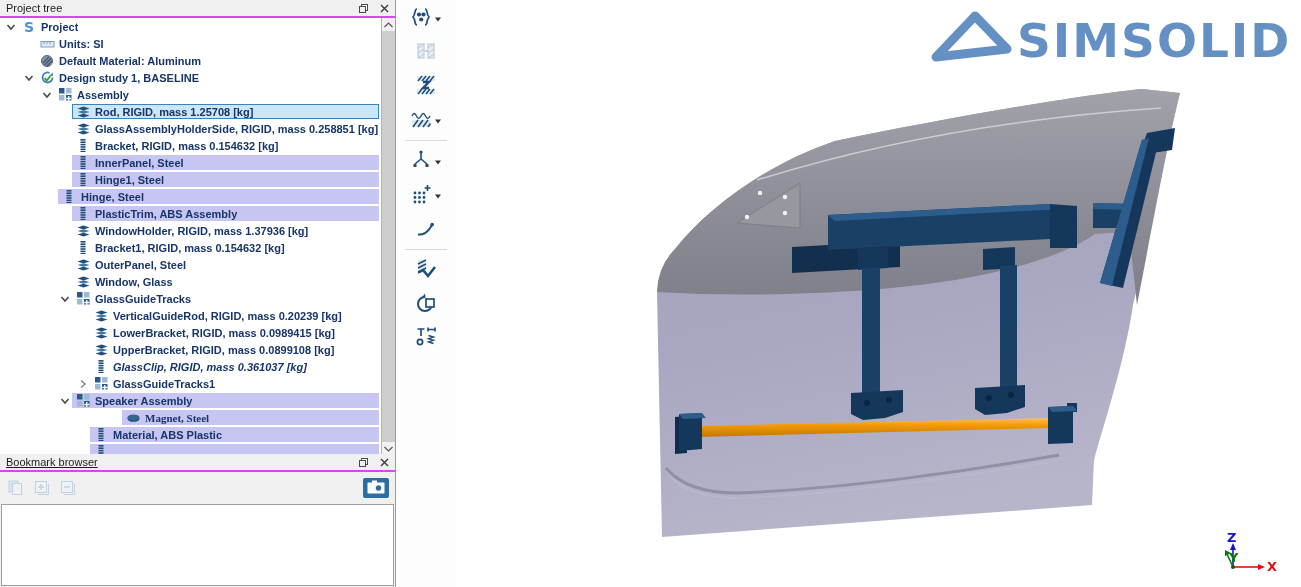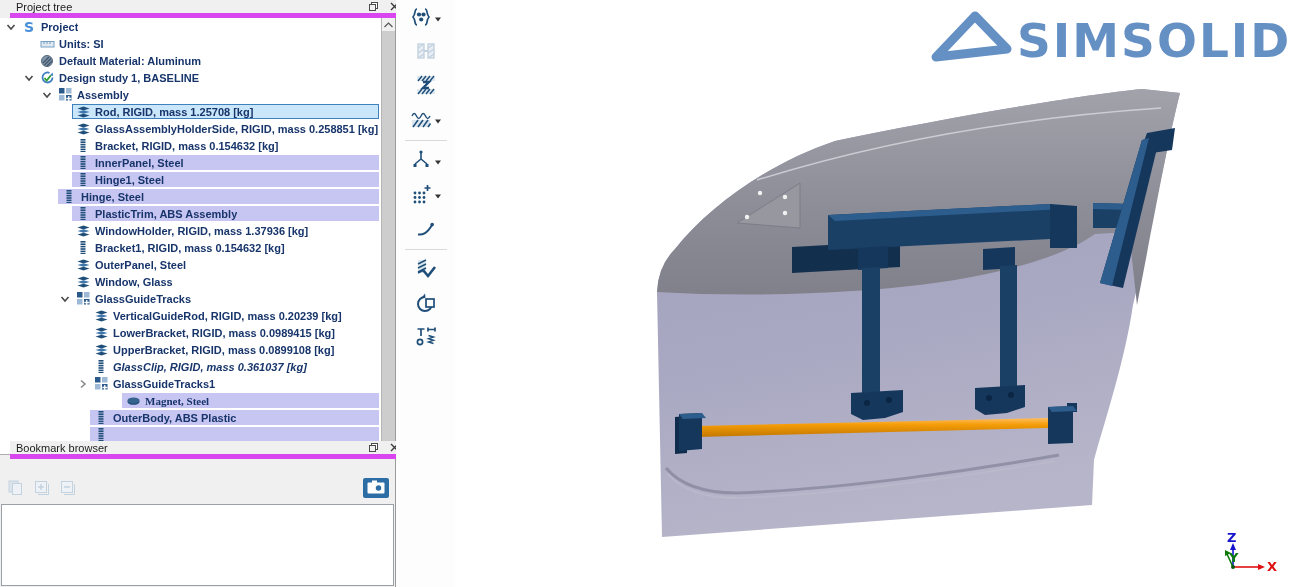--- a/index.html
+++ b/index.html
@@ -6,21 +6,21 @@
   html,body { width:1301px; height:587px; overflow:hidden; background:#fff;
     font-family:"Liberation Sans", sans-serif; }
   #app { position:relative; width:1301px; height:587px; background:#fff; }
 
   
   .left-panel { position:absolute; left:0; top:0; width:396px; height:587px;
     background:#f0f0f0; border-right:1px solid #9b9b9b; }
   .dock-title { position:absolute; left:0; width:395px; height:18px;
     display:flex; align-items:center; justify-content:space-between;
     padding:0 4px 0 6px; font-size:11px; color:#1c1c1c;
-    background:#f0f0f0; border-bottom:5px solid #d946ef;margin-left:10px; }
+    background:#f0f0f0; border-bottom:2px solid #d946ef; }
   .dock-title .t-btns { display:flex; align-items:center; gap:7px; }
   .t-btn { display:inline-flex; align-items:center; justify-content:center;
     width:14px; height:14px; cursor:default; }
 
   .tree-wrap { position:absolute; left:0; top:18px; width:395px; height:437px;
     background:#fff; overflow:hidden; border-bottom:1px solid #adadad; }
   .tree-row { position:relative; height:17px; display:flex; align-items:center;
     font-size:11px; font-weight:700; color:var(--tree_text,#17356b); white-space:nowrap; }
   .chev { width:14px; flex:0 0 14px; display:inline-flex; align-items:center; justify-content:center; }
   .row-body { flex:1 1 auto; display:flex; align-items:center; height:15px;
@@ -423,20 +423,39 @@
                   <rect x="1" y="1" width="5.5" height="5.5" fill="#2a5a8c"></rect>
                   <rect x="8" y="1" width="5.5" height="5.5" fill="#9db9d6"></rect>
                   <rect x="1" y="8" width="5.5" height="5.5" fill="#9db9d6"></rect>
                   <rect x="8" y="8" width="5.5" height="5.5" fill="#2a5a8c"></rect>
                   <path d="M10.75,9 v5 M8.3,11.5 h5" stroke="#fff" stroke-width="1.3"></path>
                 </svg>
               </span>
               <span class="tree-label">GlassGuideTracks1</span>
             </span>
           </div>
+          <div class="tree-row" style="padding-left: 58px;">
+            <span class="chev">
+              <svg width="12" height="12" viewBox="0 0 12 12">
+                <path d="M2.5,4 L6,8 L9.5,4" fill="none" stroke="#4a4a4a" stroke-width="1.6"></path>
+              </svg>
+            </span>
+            <span class="row-body multi">
+              <span class="tree-icon">
+                <svg width="15" height="15" viewBox="0 0 15 15">
+                  <rect x="1" y="1" width="5.5" height="5.5" fill="#2a5a8c"></rect>
+                  <rect x="8" y="1" width="5.5" height="5.5" fill="#9db9d6"></rect>
+                  <rect x="1" y="8" width="5.5" height="5.5" fill="#9db9d6"></rect>
+                  <rect x="8" y="8" width="5.5" height="5.5" fill="#2a5a8c"></rect>
+                  <path d="M10.75,9 v5 M8.3,11.5 h5" stroke="#fff" stroke-width="1.3"></path>
+                </svg>
+              </span>
+              <span class="tree-label">Speaker Assembly</span>
+            </span>
+          </div>
           <div class="tree-row" style="padding-left: 108px; font-family: Liberation Serif, serif;">
             <span class="chev"></span>
             <span class="row-body multi">
               <span class="tree-icon">
                 <svg width="15" height="14" viewBox="0 0 15 14">
                   <ellipse cx="7.5" cy="7.8" rx="6" ry="3" fill="#1f4e79"></ellipse>
                   <ellipse cx="7.5" cy="6.4" rx="6" ry="3" fill="#35648f"></ellipse>
                 </svg>
               </span>
               <span class="tree-label">Magnet, Steel</span>
@@ -450,21 +469,21 @@
                   <g fill="#1f4e79">
                     <rect x="4.5" y="1" width="5" height="1.6"></rect>
                     <rect x="4.5" y="3.4" width="5" height="1.6"></rect>
                     <rect x="4.5" y="5.8" width="5" height="1.6"></rect>
                     <rect x="4.5" y="8.2" width="5" height="1.6"></rect>
                     <rect x="4.5" y="10.6" width="5" height="1.6"></rect>
                     <rect x="4.5" y="13" width="5" height="1.6"></rect>
                   </g>
                 </svg>
               </span>
-              <span class="tree-label">OuterBody, ABS Plastic</span>
+              <span class="tree-label">Material, ABS Plastic</span>
             </span>
           </div>
           <div class="tree-row" style="padding-left: 76px;">
             <span class="chev"></span>
             <span class="row-body multi">
               <span class="tree-icon">
                 <svg width="14" height="15" viewBox="0 0 14 15">
                   <g fill="#1f4e79">
                     <rect x="4.5" y="1" width="5" height="1.6"></rect>
                     <rect x="4.5" y="3.4" width="5" height="1.6"></rect>
@@ -486,21 +505,21 @@
             </svg>
           </span>
         <span class="scroll-btn down">
             <svg width="9" height="6" viewBox="0 0 9 6">
               <path d="M0.5,1 L4.5,5 L8.5,1" fill="none" stroke="#555" stroke-width="1.2"></path>
             </svg>
           </span>
       </div>
     </div>
 
-    <div class="dock-title" style="top:441px;">
+    <div class="dock-title" style="top:454px;text-decoration:underline;">
       <span>Bookmark browser</span>
       <span class="t-btns">
         <span class="t-btn">
             <svg width="11" height="11" viewBox="0 0 11 11">
               <rect x="3.5" y="1.5" width="6" height="6" fill="#fff" stroke="#4a4a4a"></rect>
               <rect x="1.5" y="3.5" width="6" height="6" fill="#f0f0f0" stroke="#4a4a4a"></rect>
             </svg>
           </span>
         <span class="t-btn">
             <svg width="9" height="9" viewBox="0 0 9 9">

